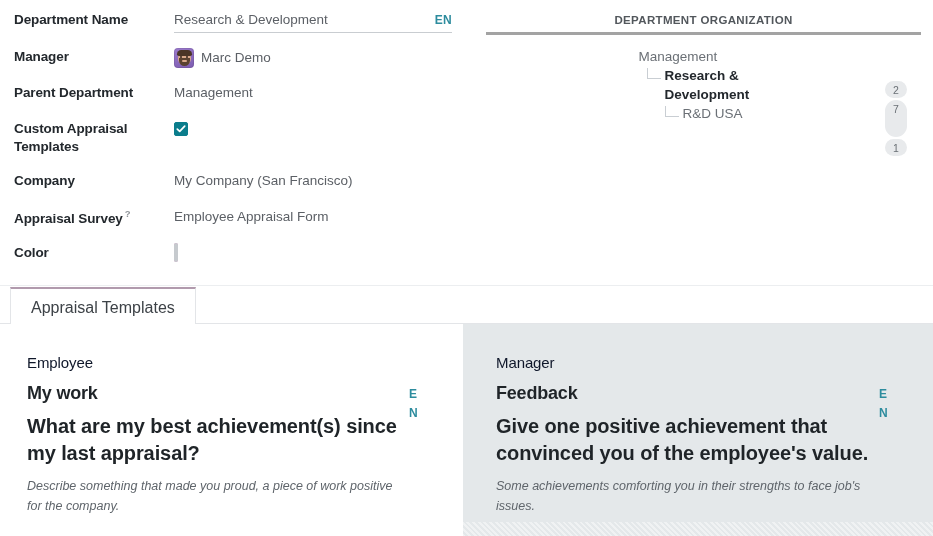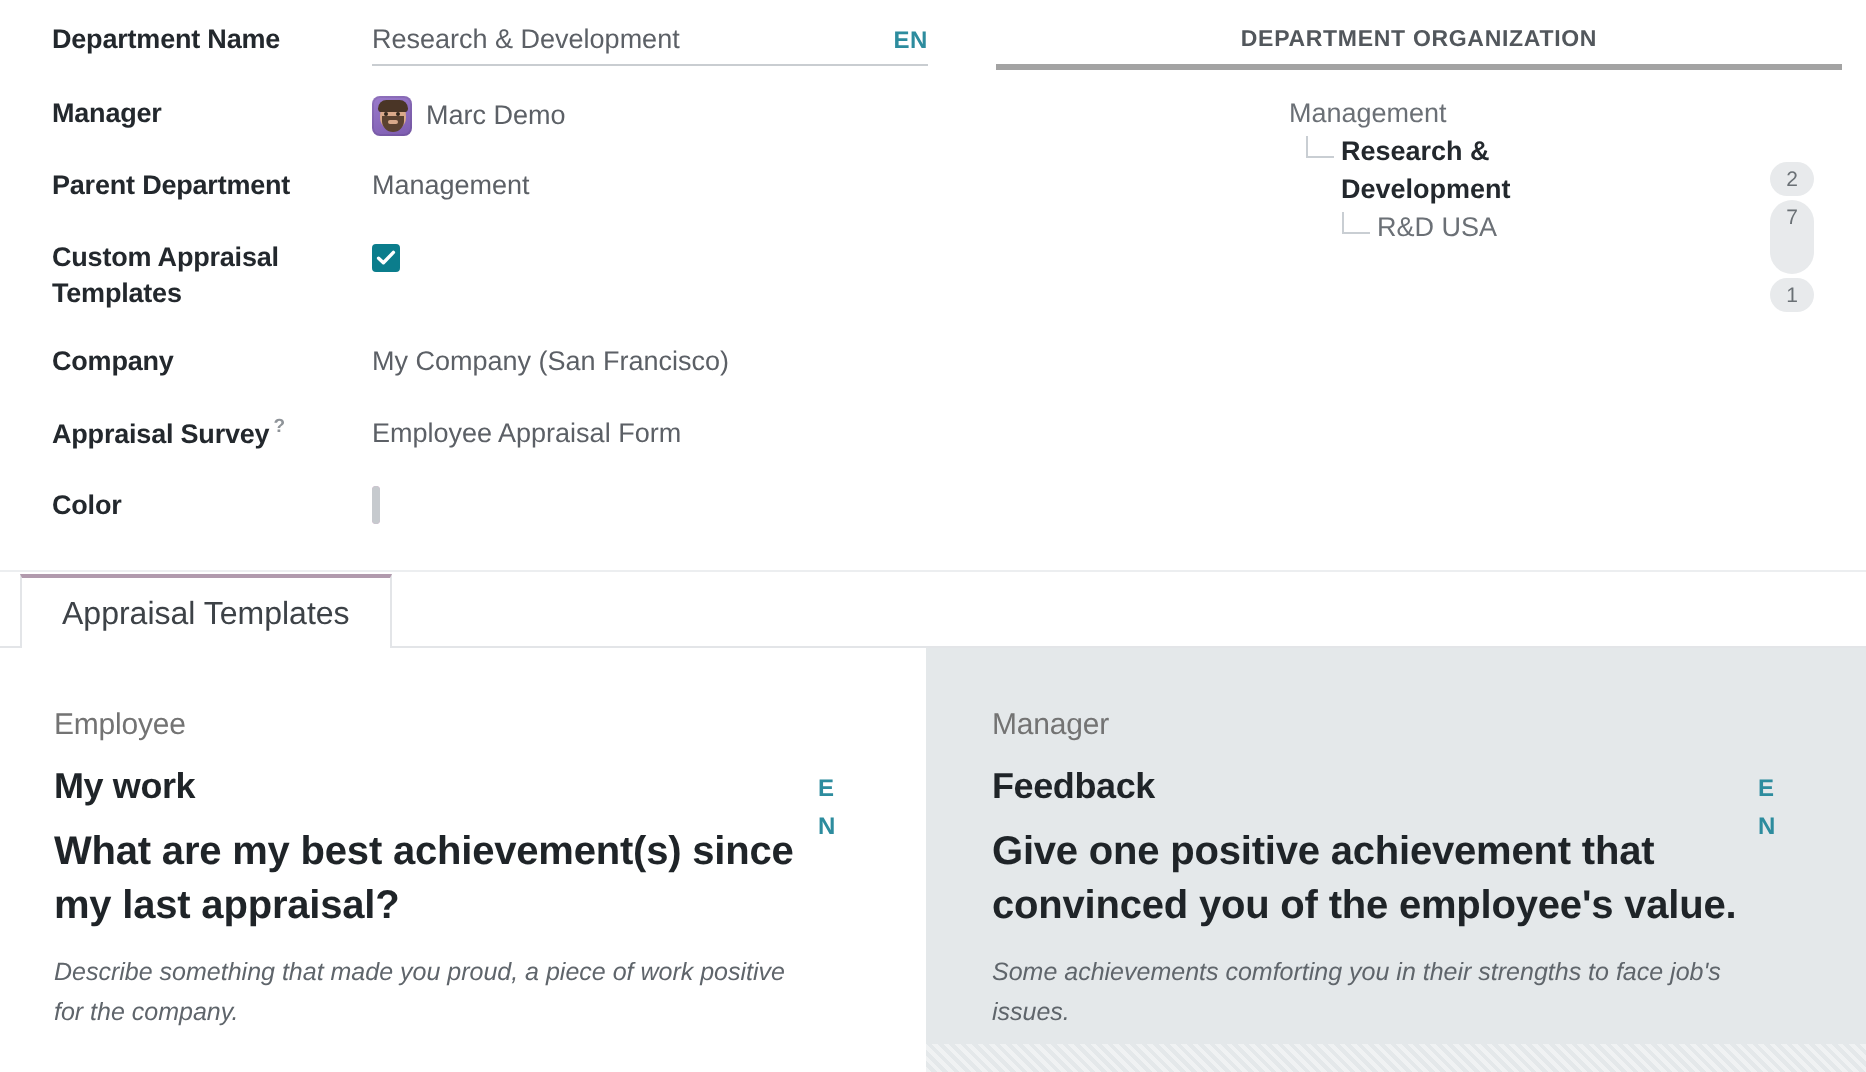--- a/index.html
+++ b/index.html
@@ -27,21 +27,21 @@
   .form-sheet {
     position: relative;
     height: 286px;
     background: #fff;
     box-sizing: border-box;
     border-bottom: 1px solid #eceef0;
   }
 
   .form-cols {
     display: flex;
-    padding: 10px 0 0 16px;
+    padding: 10px 0 0 4px;
     justify-content: flex-end;
   }
 
   .col-left {
     width: 470px;
     flex: 0 0 470px;
     padding-left: 10px;
     box-sizing: border-box;
   }
   .col-right {
@@ -335,21 +335,21 @@
     position: absolute;
     left: 0; right: 0; bottom: 0;
     height: 14px;
     background:
       repeating-linear-gradient(45deg, rgba(255,255,255,.55) 0 2px, rgba(0,0,0,0) 2px 4px);
     opacity: .8;
     pointer-events: none;
   }
   .pane-role {
     font-size: 15px;
-    color: #737373;
+    color: #0f172a;
     margin-bottom: 12px;
     letter-spacing: -0.1px;
   }
   .tmpl-head {
     display: flex;
     align-items: flex-start;
     justify-content: space-between;
     gap: 10px;
   }
   .tmpl-body { flex: 1 1 auto; min-width: 0; }

